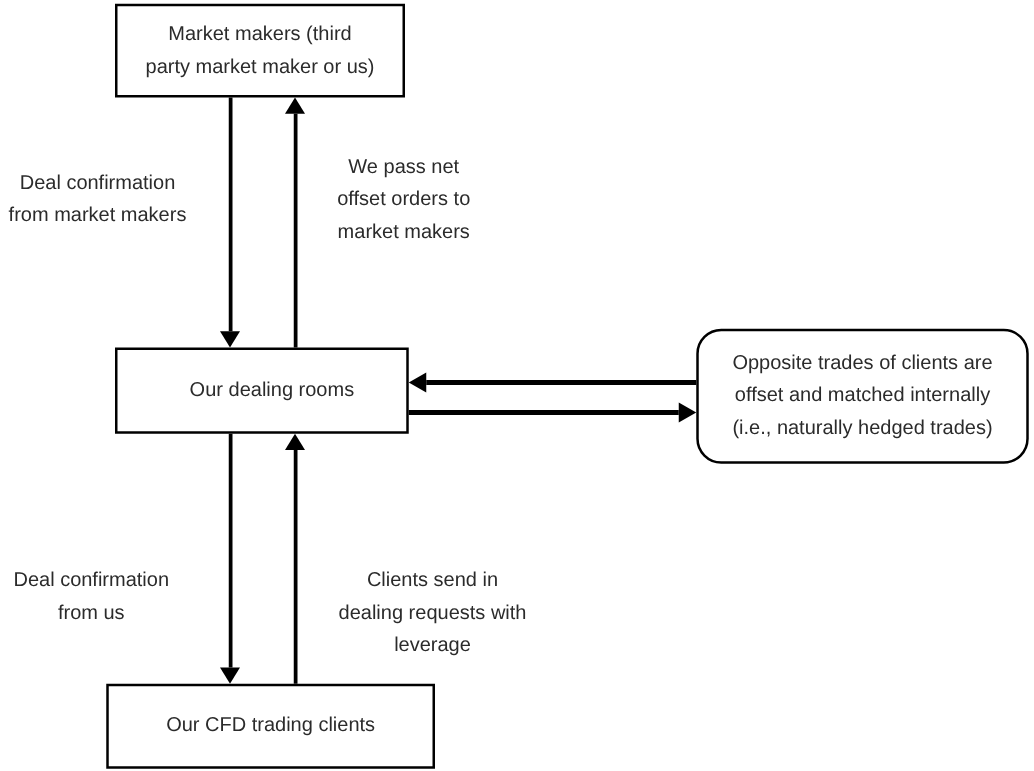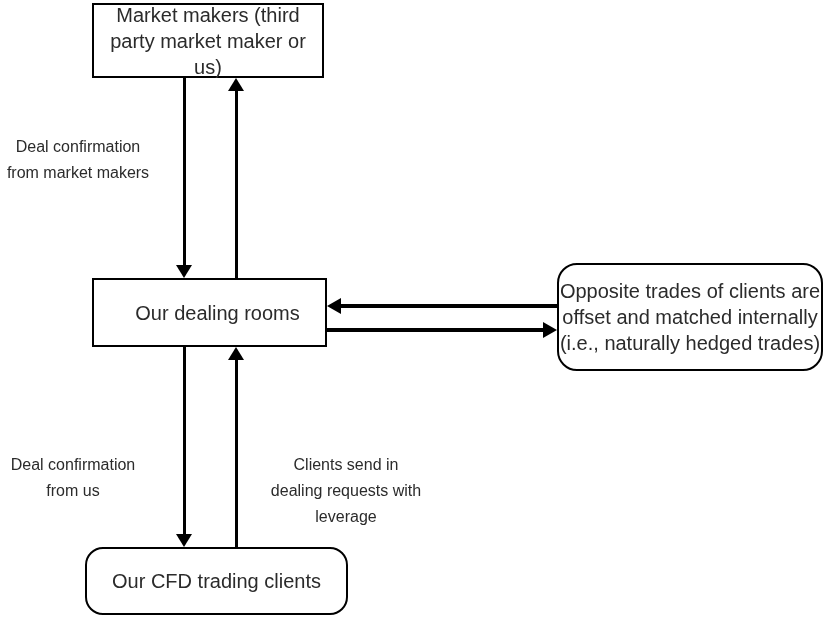--- a/index.html
+++ b/index.html
@@ -17,29 +17,29 @@
     overflow: hidden;
   }
   .box {
     position: absolute;
     border: 2px solid #000000;
     background: #ffffff;
     display: flex;
     align-items: center;
     justify-content: center;
     text-align: center;
-    font-size: 20px;
+    font-size: 16px;
     line-height: 26px;
     white-space: pre-line;
     box-sizing: border-box;
   }
   .box-market-makers { left: 92px;  top: 3px;   width: 232px; height: 75px; }
   .box-dealing-rooms { left: 92px;  top: 278px; width: 235px; height: 69px; padding-left: 16px; }
   .box-opposite      { left: 557px; top: 263px; width: 266px; height: 108px; border-radius: 20px; }
-  .box-cfd-clients   { left: 85px;  top: 547px; width: 263px; height: 68px; border-radius: 18px; }
+  .box-cfd-clients   { left: 85px;  top: 547px; width: 263px; height: 68px; }
 
   .edge-label {
     position: absolute;
     font-size: 16px;
     line-height: 26px;
     text-align: center;
     white-space: pre-line;
   }
   .lbl-deal-mm   { left: 0px;   top: 134px; width: 156px; }
   .lbl-pass-net  { left: 258px; top: 121px; width: 130px; }
@@ -122,20 +122,23 @@
 
   <div class="shaft-h a5-shaft"></div>
   <div class="head head-left a5-head"></div>
 
   <div class="shaft-h a6-shaft"></div>
   <div class="head head-right a6-head"></div>
 
   <div class="edge-label lbl-deal-mm">Deal confirmation
 from market makers</div>
 
+  <div class="edge-label lbl-pass-net">We pass net
+offset orders to
+market makers</div>
 
   <div class="edge-label lbl-deal-us">Deal confirmation
 from us</div>
 
   <div class="edge-label lbl-clients">Clients send in
 dealing requests with
 leverage</div>
 
 </div>
 

